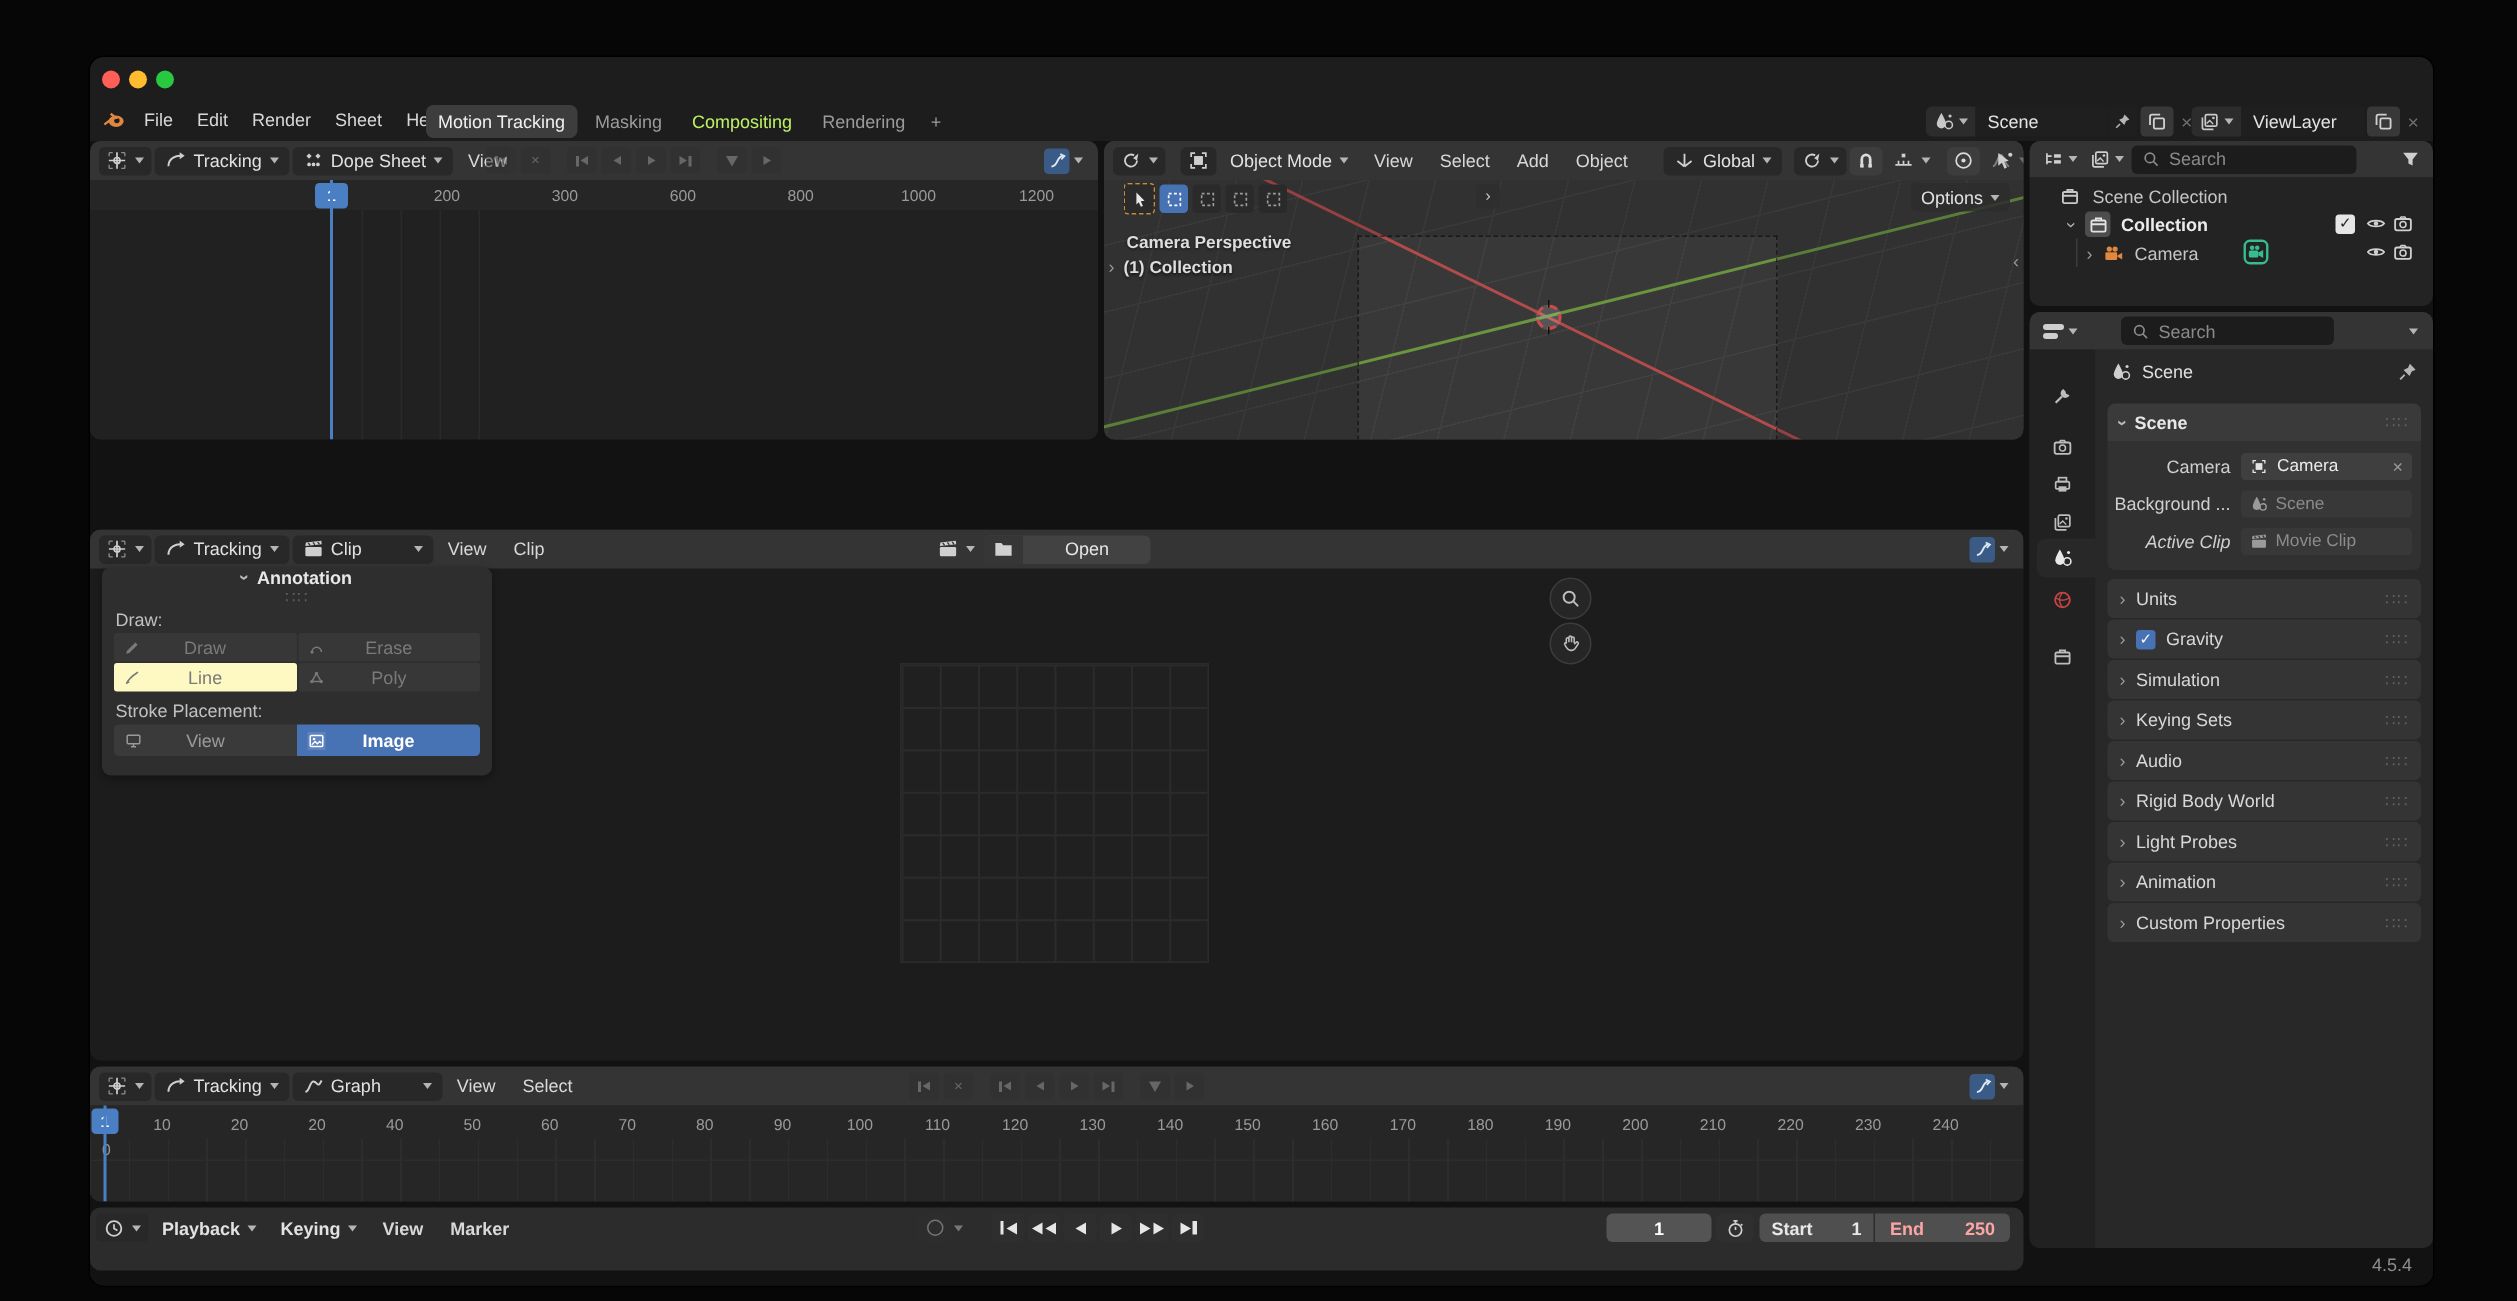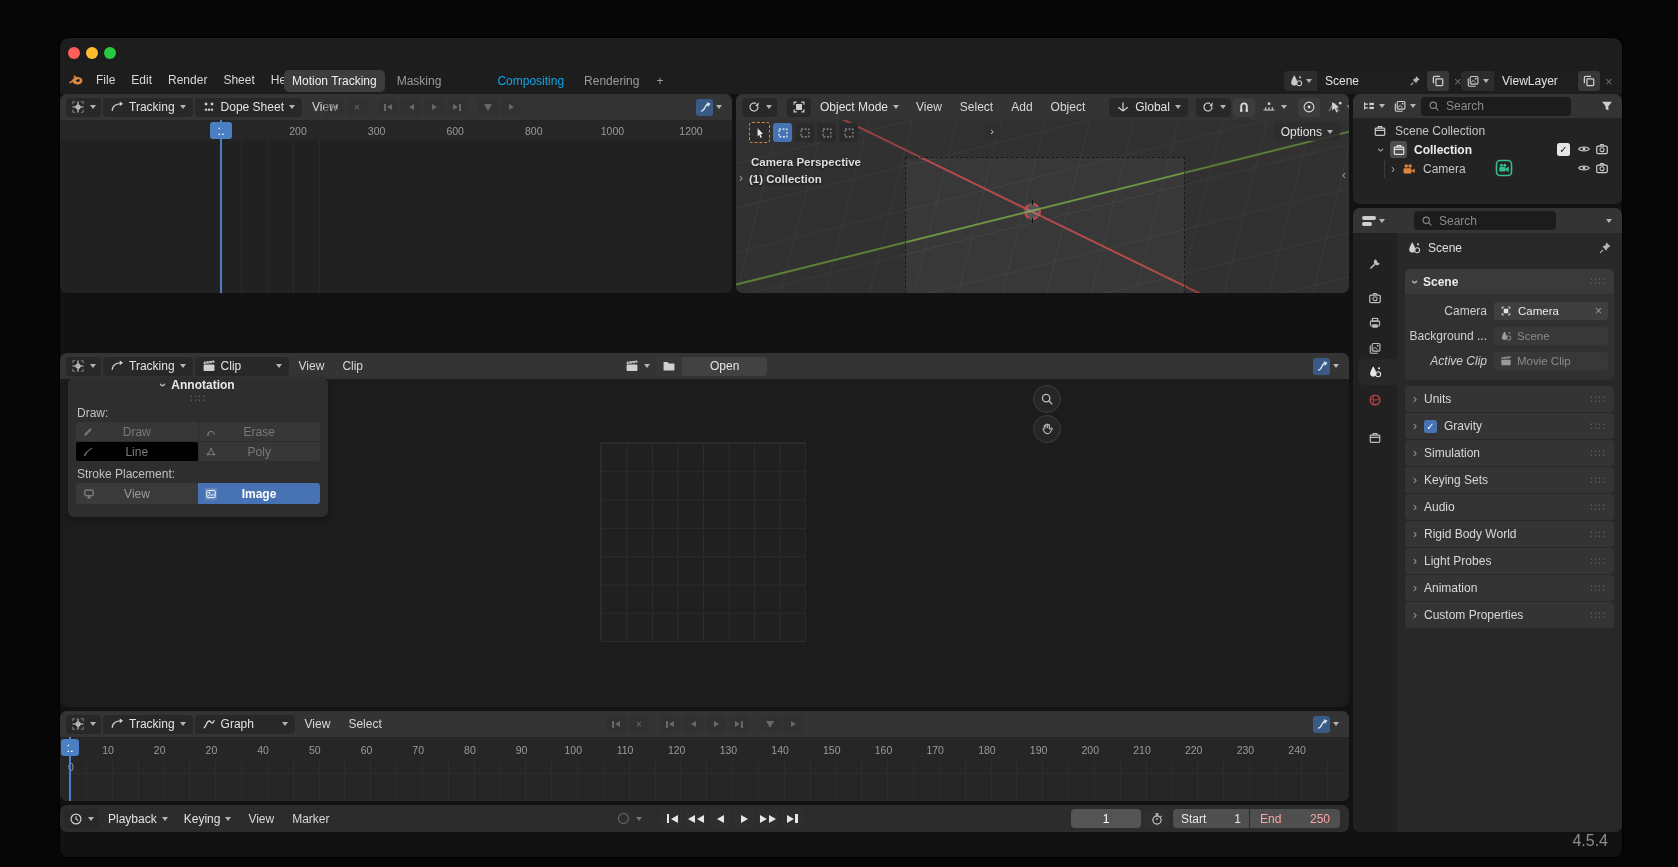--- a/index.html
+++ b/index.html
@@ -262,21 +262,21 @@
         </span>
       <div class="menu" style="margin-left:24px;">File</div>
       <div class="menu">Edit</div>
       <div class="menu">Render</div>
       <div class="menu">Sheet</div>
       <div class="menu">Help</div>
     </div>
     <div class="abs row" style="left:224px;top:30px;height:26px;gap:4px;">
       <div class="menu" style="background:#3d3d3d;border-radius:5px;height:22px;color:#f0f0f0;">Motion Tracking</div>
       <div class="menu" style="color:#9b9b9b;">Masking</div>
-      <div class="menu" style="color:#0ea5e9;margin-left:36px;">Compositing</div>
+      <div class="menu" style="color:#bef264;">Compositing</div>
       <div class="menu" style="color:#9b9b9b;">Rendering</div>
       <div class="menu" style="color:#9b9b9b;padding:0 5px;">+</div>
     </div>
 
     <div class="abs row" style="left:1224px;top:33px;height:20px;">
       <div class="row" style="background:#2c2c2c;border-radius:4px 0 0 4px;height:20px;padding:0 5px;gap:3px;">
         <span style="color:#c9c9c9;">
             <svg class="ic">
               <use href="#i-droplet"></use>
             </svg>
@@ -620,21 +620,21 @@
                 <span style="width: 100%; text-align: center;">Draw</span>
               </div>
               <div style="height: 19px; background: rgb(55, 55, 55); border-radius: 2px; display: flex; align-items: center; color: rgb(122, 122, 122); position: relative;">
                 <span style="position: absolute; left: 6px; color: rgb(122, 122, 122);">
                   <svg class="ic12">
                     <use href="#i-eraser"></use>
                   </svg>
                 </span>
                 <span style="width: 100%; text-align: center;">Erase</span>
               </div>
-              <div style="height: 19px; background: #000000; border-radius: 2px; display: flex; align-items: center; color: rgb(122, 122, 122); position: relative;">
+              <div style="height: 19px; background: #fef9c3; border-radius: 2px; display: flex; align-items: center; color: rgb(122, 122, 122); position: relative;">
                 <span style="position: absolute; left: 6px; color: rgb(122, 122, 122);">
                   <svg class="ic12">
                     <use href="#i-penline"></use>
                   </svg>
                 </span>
                 <span style="width: 100%; text-align: center;">Line</span>
               </div>
               <div style="height: 19px; background: rgb(55, 55, 55); border-radius: 2px; display: flex; align-items: center; color: rgb(122, 122, 122); position: relative;">
                 <span style="position: absolute; left: 6px; color: rgb(122, 122, 122);">
                   <svg class="ic12">
@@ -782,21 +782,21 @@
             </div>
           <div class="ftag" style="left:1px;width:18px;">1</div>
         </div>
         <div class="abs" style="left:0;top:48px;right:0;bottom:0;background:repeating-linear-gradient(90deg,#2d2d2d 0 1px,transparent 1px 25.85px),#262626;">
           <div class="abs" style="left:0;top:14px;right:0;height:1px;background:#2d2d2d;"></div>
           <div class="abs" style="left:8px;top:2px;color:#9a9a9a;font-size:10.5px;">0</div>
         </div>
         <div class="phead" style="left:9px;top:26px;bottom:0;"></div>
       </div>
 
-      <div class="editor" style="left:0;top:711px;width:1289px;height:27px;background:#2c2c2c;">
+      <div class="editor" style="left:0;top:711px;width:1289px;height:42px;background:#2c2c2c;font-weight:bold;">
         <div class="row" style="position:absolute;left:4px;top:0;height:27px;gap:2px;">
           <div class="wdg" style="padding:0 5px;">
               <span style="color:#cfcfcf">
                 <svg class="ic">
                   <use href="#i-clock"></use>
                 </svg>
               </span>
               <span class="chv"></span>
             </div>
           <div class="wdg" style="background:transparent;">
@@ -1109,15 +1109,15 @@
                 <span class="caret-closed">›</span>
                 <span>Custom Properties</span>
                 <span class="dots">∷∷</span>
               </div>
             </div>
         </div>
       </div>
 
     </div>
 
-    <div class="abs" style="right:14px;bottom:7px;color:#8e8e8e;font-size:16px;">4.5.4</div>
+    <div class="abs" style="right:14px;bottom:7px;color:#8e8e8e;font-size:12px;">4.5.4</div>
   </div>
 </div>
 
 </body></html>

